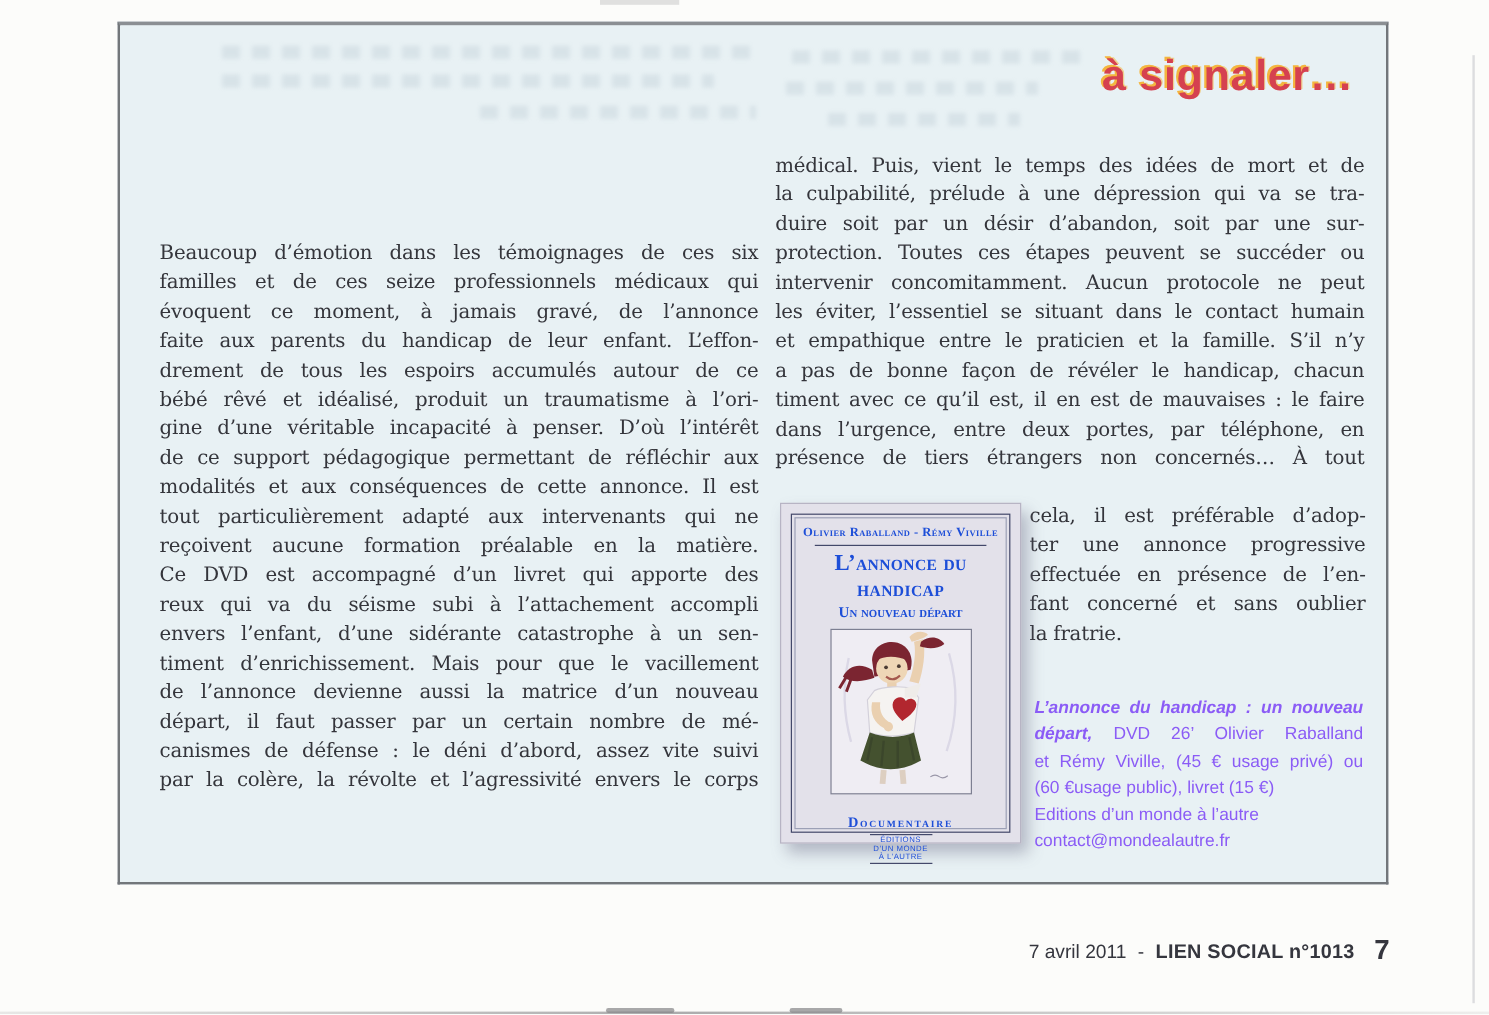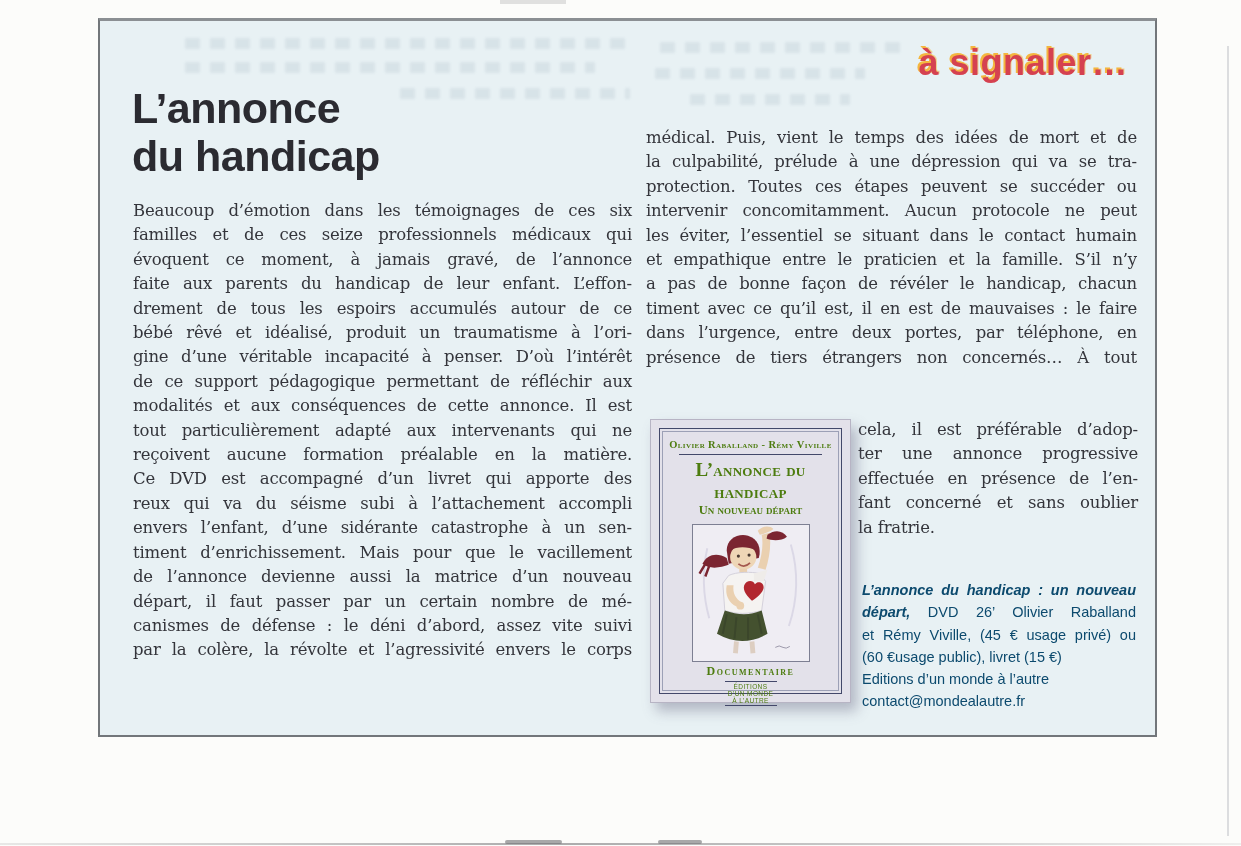--- a/index.html
+++ b/index.html
@@ -24,37 +24,37 @@
   .tline{line-height:24.4px;text-align:justify;text-align-last:justify;}
   .col-left{position:absolute;left:133px;top:199px;width:499px;}
   .col-right{position:absolute;left:646px;top:126px;width:491px;}
   .col-wrap{position:absolute;left:858px;top:402px;width:280px;margin-top:16px;}
   .col-wrap .tline:last-child{text-align-last:left;}
   
   .dvd{position:absolute;left:650px;top:419px;width:199px;height:282px;background:#e3e1ea;
        border:1px solid #b7b4c4;box-shadow:6px 8px 12px rgba(105,105,130,.42);}
   .dvd-frame{position:absolute;inset:8px;border:1px solid #43486a;}
   .dvd-frame2{position:absolute;inset:11px;border:1px solid #9ca0b6;}
-  .dvd-content{position:absolute;inset:12px;text-align:center;color:#4d7c0f;}
+  .dvd-content{position:absolute;inset:12px;text-align:center;color:#1d4ed8;}
   .dvd-authors{margin-top:7px;font-family:"Liberation Serif",serif;font-variant:small-caps;
                font-weight:700;font-size:10.5px;letter-spacing:.4px;}
   .dvd-rule{width:82%;margin:4px auto 4px;border-top:1px solid #43486a;}
   .dvd-title{font-family:"Liberation Serif",serif;font-variant:small-caps;font-weight:700;
              font-size:19px;letter-spacing:.3px;}
   .dvd-subtitle{font-family:"Liberation Serif",serif;font-variant:small-caps;font-weight:700;
                 font-size:12.5px;}
   .dvd-art{width:116px;height:136px;margin:6px auto 0;border:1px solid #7d7f92;background:#efedf3;}
-  .dvd-genre{margin-top:2px;font-family:"Liberation Serif",serif;font-variant:small-caps;
+  .dvd-genre{margin-top:16px;font-family:"Liberation Serif",serif;font-variant:small-caps;
              font-weight:700;font-size:12px;letter-spacing:1.5px;}
   .dvd-logo{margin:2px auto 0;width:52px;font-size:6.5px;line-height:7px;letter-spacing:.4px;
             text-transform:uppercase;border-top:1px solid #43486a;border-bottom:1px solid #43486a;
             padding:1px 0;}
   
   .caption{position:absolute;left:862px;top:579px;width:274px;font-size:14.5px;line-height:22.3px;
-           color:#0c4a6e;}
+           color:#8b5cf6;}
   .cap-line.j{text-align:justify;text-align-last:justify;}
   .cap-b{font-weight:700;font-style:italic;}
   
   .footer{position:absolute;top:778px;left:0;width:1158px;text-align:right;color:#35363e;}
   .footer .date{font-size:16px;}
   .footer .sep{font-size:16px;margin:0 5px;}
   .footer .mag{font-size:16.5px;font-weight:700;letter-spacing:.2px;}
   .footer .pagenum{font-size:23px;font-weight:700;margin-left:12px;vertical-align:-1px;}
   
   .edge-right{position:absolute;left:1227px;top:46px;width:2px;height:790px;background:#dcdddf;}
@@ -72,24 +72,20 @@
 
   <div class="ghost" style="left:185px;top:38px;width:440px;"></div>
   <div class="ghost" style="left:185px;top:62px;width:410px;"></div>
   <div class="ghost" style="left:400px;top:88px;width:230px;"></div>
   <div class="ghost" style="left:660px;top:42px;width:250px;"></div>
   <div class="ghost" style="left:655px;top:68px;width:210px;"></div>
   <div class="ghost" style="left:690px;top:94px;width:160px;"></div>
 
   <div class="signaler">à signaler…</div>
 
-  <h1 class="title" style="margin:0;">
-    <span>L’annonce</span><br>
-    <span>du handicap</span>
-  </h1>
 
   <div class="col-left serif-lines">
       <div class="tline">Beaucoup d’émotion dans les témoignages de ces six</div>
       <div class="tline">familles et de ces seize professionnels médicaux qui</div>
       <div class="tline">évoquent ce moment, à jamais gravé, de l’annonce</div>
       <div class="tline">faite aux parents du handicap de leur enfant. L’effon-</div>
       <div class="tline">drement de tous les espoirs accumulés autour de ce</div>
       <div class="tline">bébé rêvé et idéalisé, produit un traumatisme à l’ori-</div>
       <div class="tline">gine d’une véritable incapacité à penser. D’où l’intérêt</div>
       <div class="tline">de ce support pédagogique permettant de réfléchir aux</div>
@@ -102,20 +98,21 @@
       <div class="tline">timent d’enrichissement. Mais pour que le vacillement</div>
       <div class="tline">de l’annonce devienne aussi la matrice d’un nouveau</div>
       <div class="tline">départ, il faut passer par un certain nombre de mé-</div>
       <div class="tline">canismes de défense : le déni d’abord, assez vite suivi</div>
       <div class="tline">par la colère, la révolte et l’agressivité envers le corps</div>
     </div>
 
   <div class="col-right serif-lines">
       <div class="tline">médical. Puis, vient le temps des idées de mort et de</div>
       <div class="tline">la culpabilité, prélude à une dépression qui va se tra-</div>
+      <div class="tline">duire soit par un désir d’abandon, soit par une sur-</div>
       <div class="tline">protection. Toutes ces étapes peuvent se succéder ou</div>
       <div class="tline">intervenir concomitamment. Aucun protocole ne peut</div>
       <div class="tline">les éviter, l’essentiel se situant dans le contact humain</div>
       <div class="tline">et empathique entre le praticien et la famille. S’il n’y</div>
       <div class="tline">a pas de bonne façon de révéler le handicap, chacun</div>
       <div class="tline">timent avec ce qu’il est, il en est de mauvaises : le faire</div>
       <div class="tline">dans l’urgence, entre deux portes, par téléphone, en</div>
       <div class="tline">présence de tiers étrangers non concernés… À tout</div>
     </div>
 
@@ -178,20 +175,26 @@
     <div class="cap-line j">
       <span class="cap-b">départ,</span>
       <span>DVD 26’ Olivier Raballand</span>
     </div>
     <div class="cap-line j">et Rémy Viville, (45 € usage privé) ou</div>
     <div class="cap-line">(60 €usage public), livret (15 €)</div>
     <div class="cap-line">Editions d’un monde à l’autre</div>
     <div class="cap-line">contact@mondealautre.fr</div>
   </div>
 
+  <div class="footer">
+    <span class="date">7 avril 2011</span>
+    <span class="sep">-</span>
+    <span class="mag">LIEN SOCIAL n°1013</span>
+    <span class="pagenum">7</span>
+  </div>
 
   <div class="topmark"></div>
   <div class="edge-right"></div>
   <div class="edge-bottom"></div>
   <div class="smudge" style="left:505px;width:57px;"></div>
   <div class="smudge" style="left:658px;width:44px;"></div>
 
 </div>
 
 </body></html>

